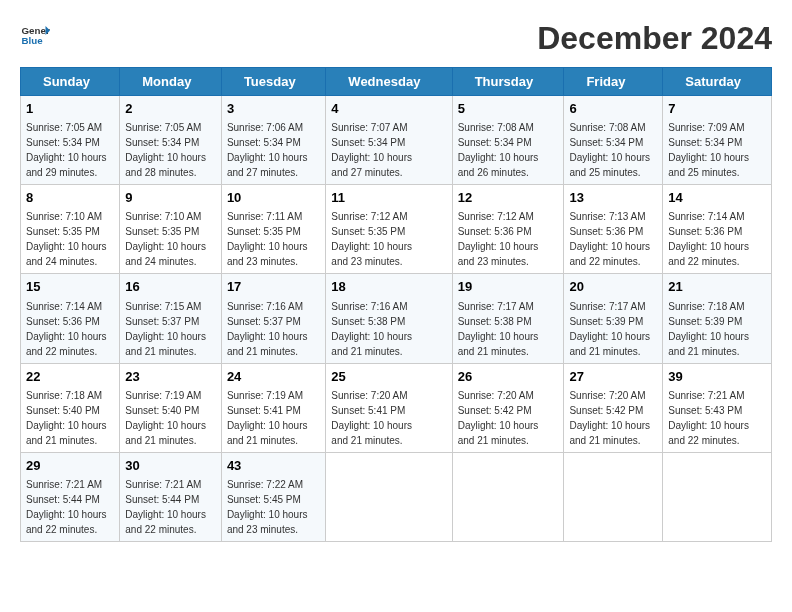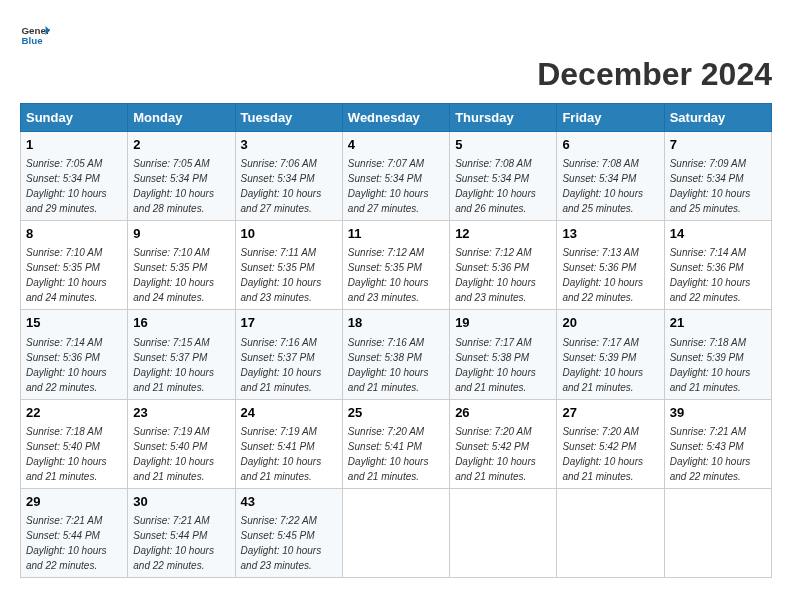--- a/index.html
+++ b/index.html
@@ -25,36 +25,35 @@
       width: 30px;
       height: 30px;
     }
     .title-section {
       text-align: right;
     }
     .main-title {
       font-size: 32px;
       font-weight: bold;
       color: #333;
-      margin-top: 36px;
     }
     .subtitle {
       font-size: 14px;
       color: #555;
     }
     table {
       width: 100%;
       border-collapse: collapse;
       font-size: 10.5px;
     }
     thead tr th {
       background-color: #2980b9;
       color: #fff;
       text-align: left;
-      padding: 6px 5px;
+      padding: 6px 22px;
       font-size: 13px;
       font-weight: bold;
       border: 1px solid #1a6faf;
     }
     tbody tr td {
       border: 1px solid #ccc;
       padding: 4px 5px;
       vertical-align: top;
       line-height: 1.4;
       background: #fff;
@@ -65,21 +64,20 @@
     .day-num {
       font-size: 13px;
       font-weight: bold;
       display: block;
       margin-bottom: 2px;
     }
     .day-info {
       font-size: 10px;
       color: #333;
       line-height: 1.5;
-      font-style: italic;
     }
     td.empty {
       background: #fff !important;
     }
   </style>
 </head>
 <body>
 
 <div class="header-section">
   <div class="logo">

